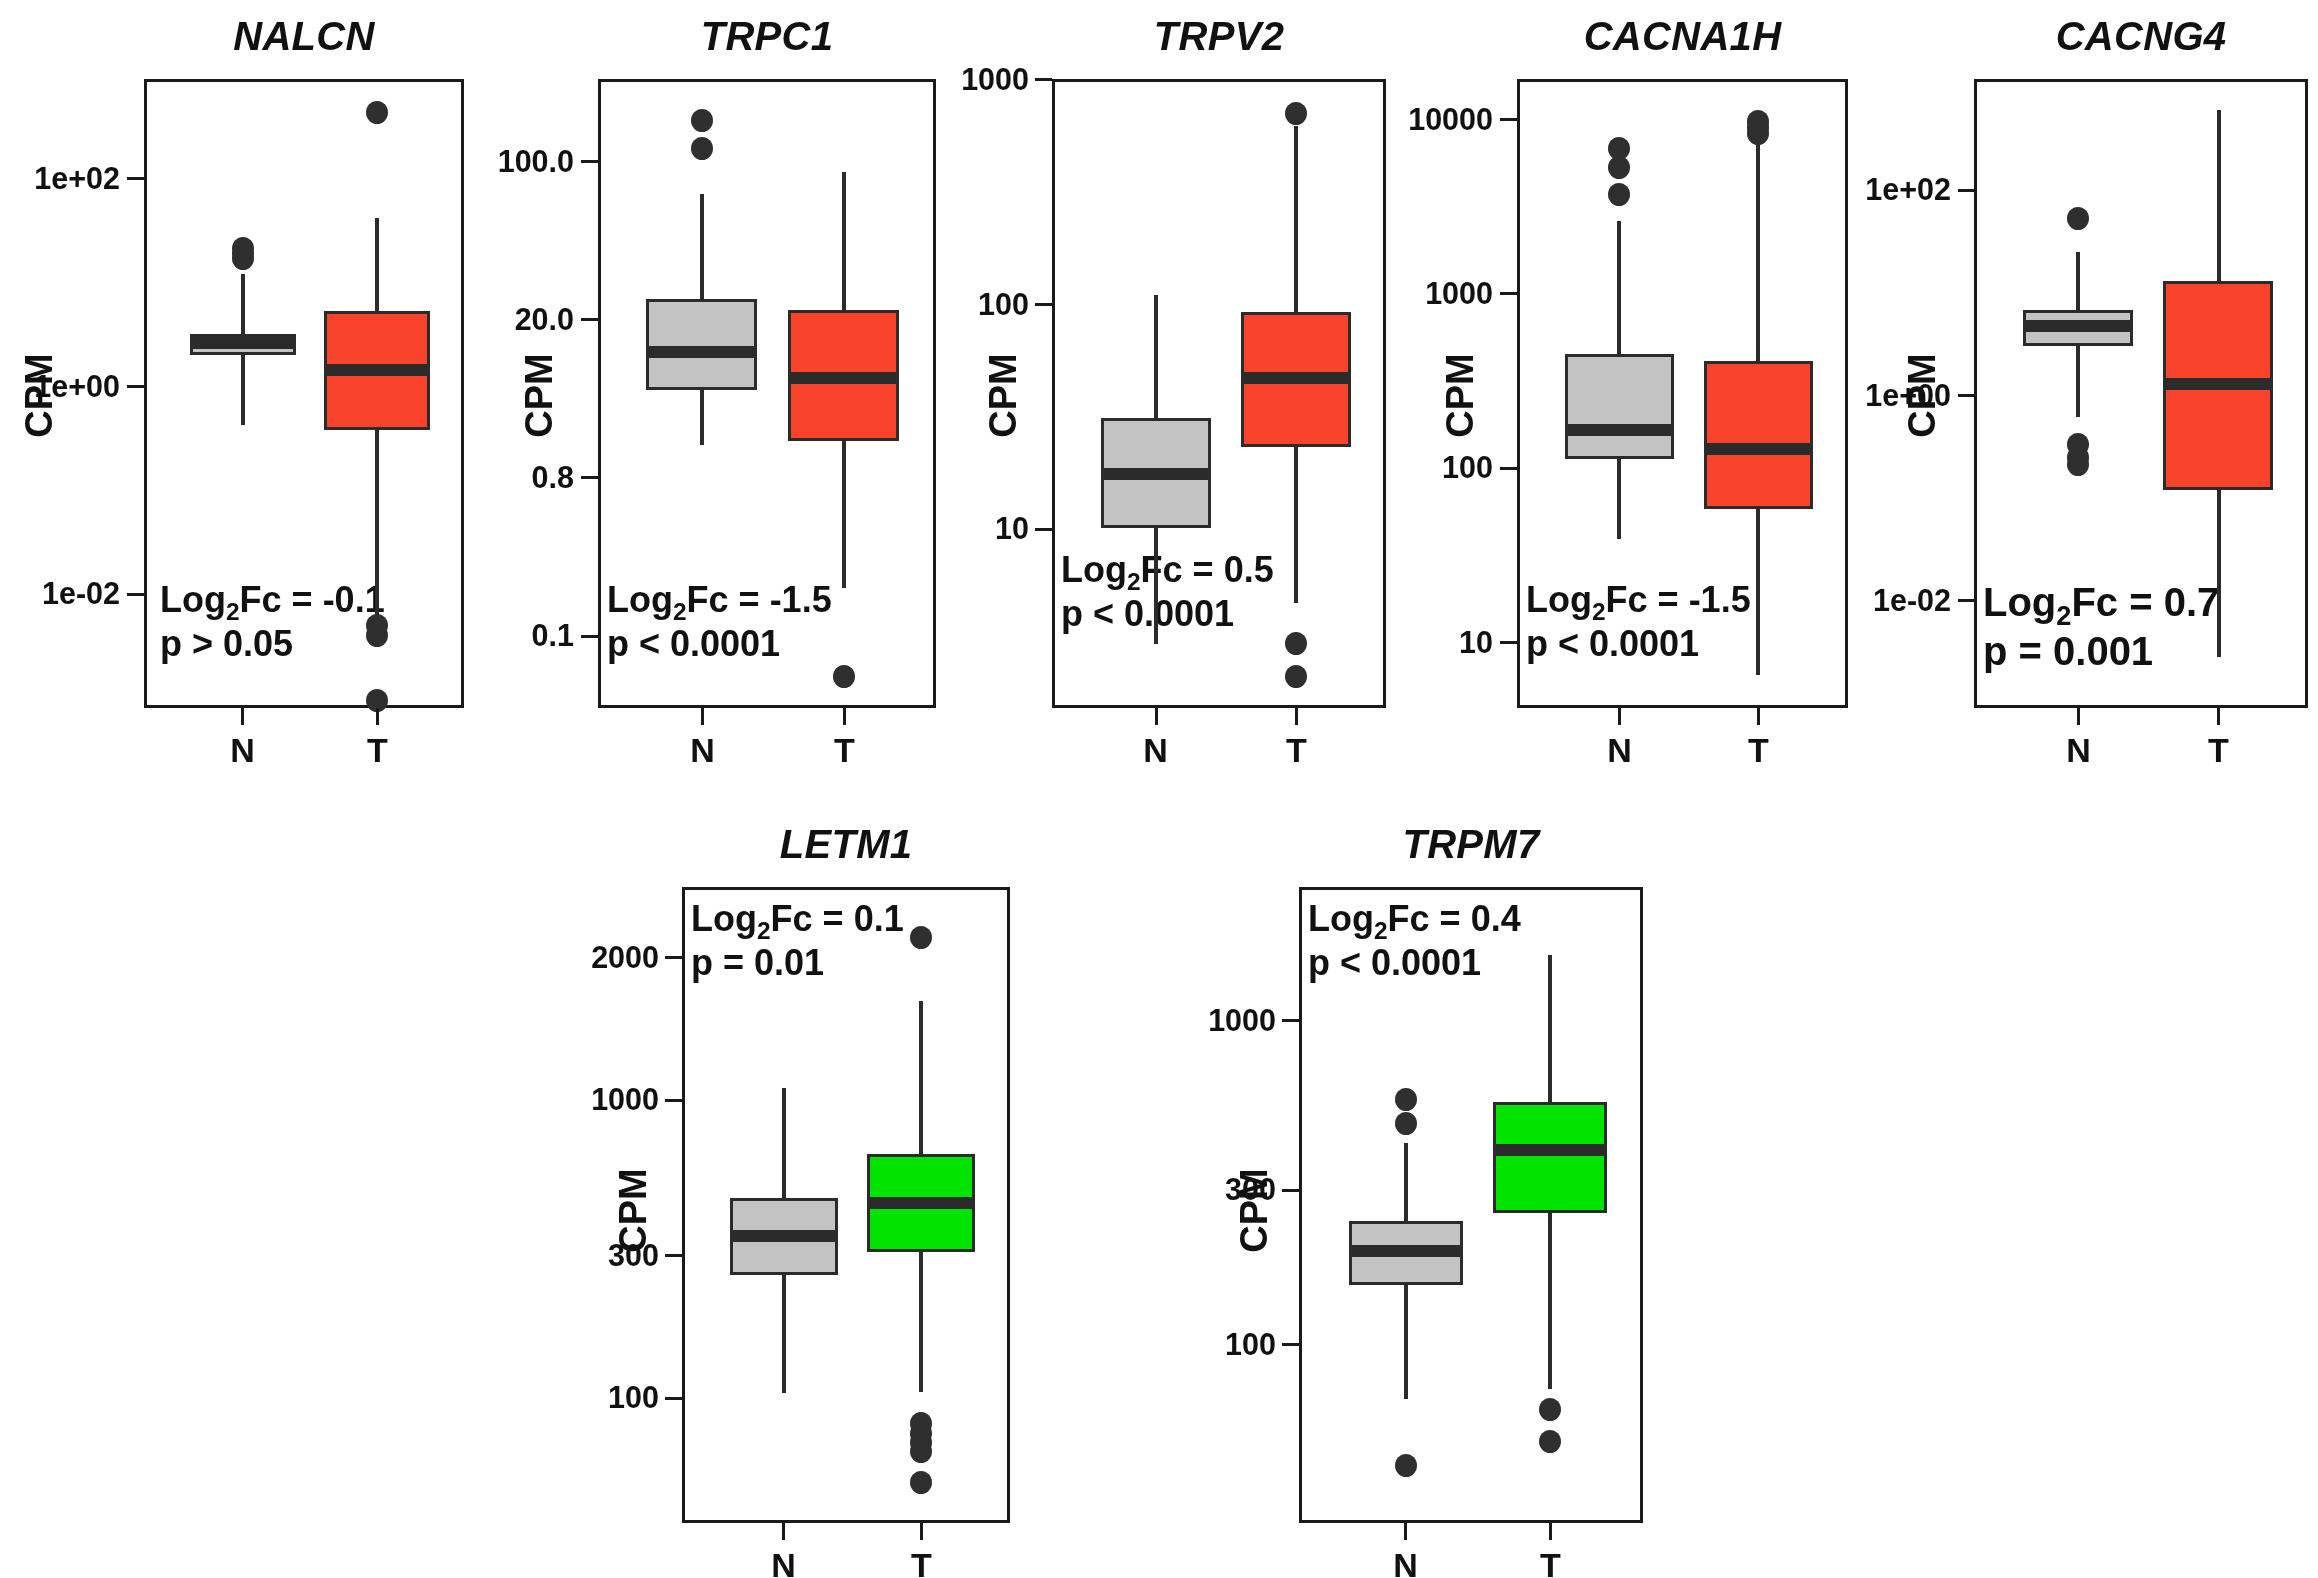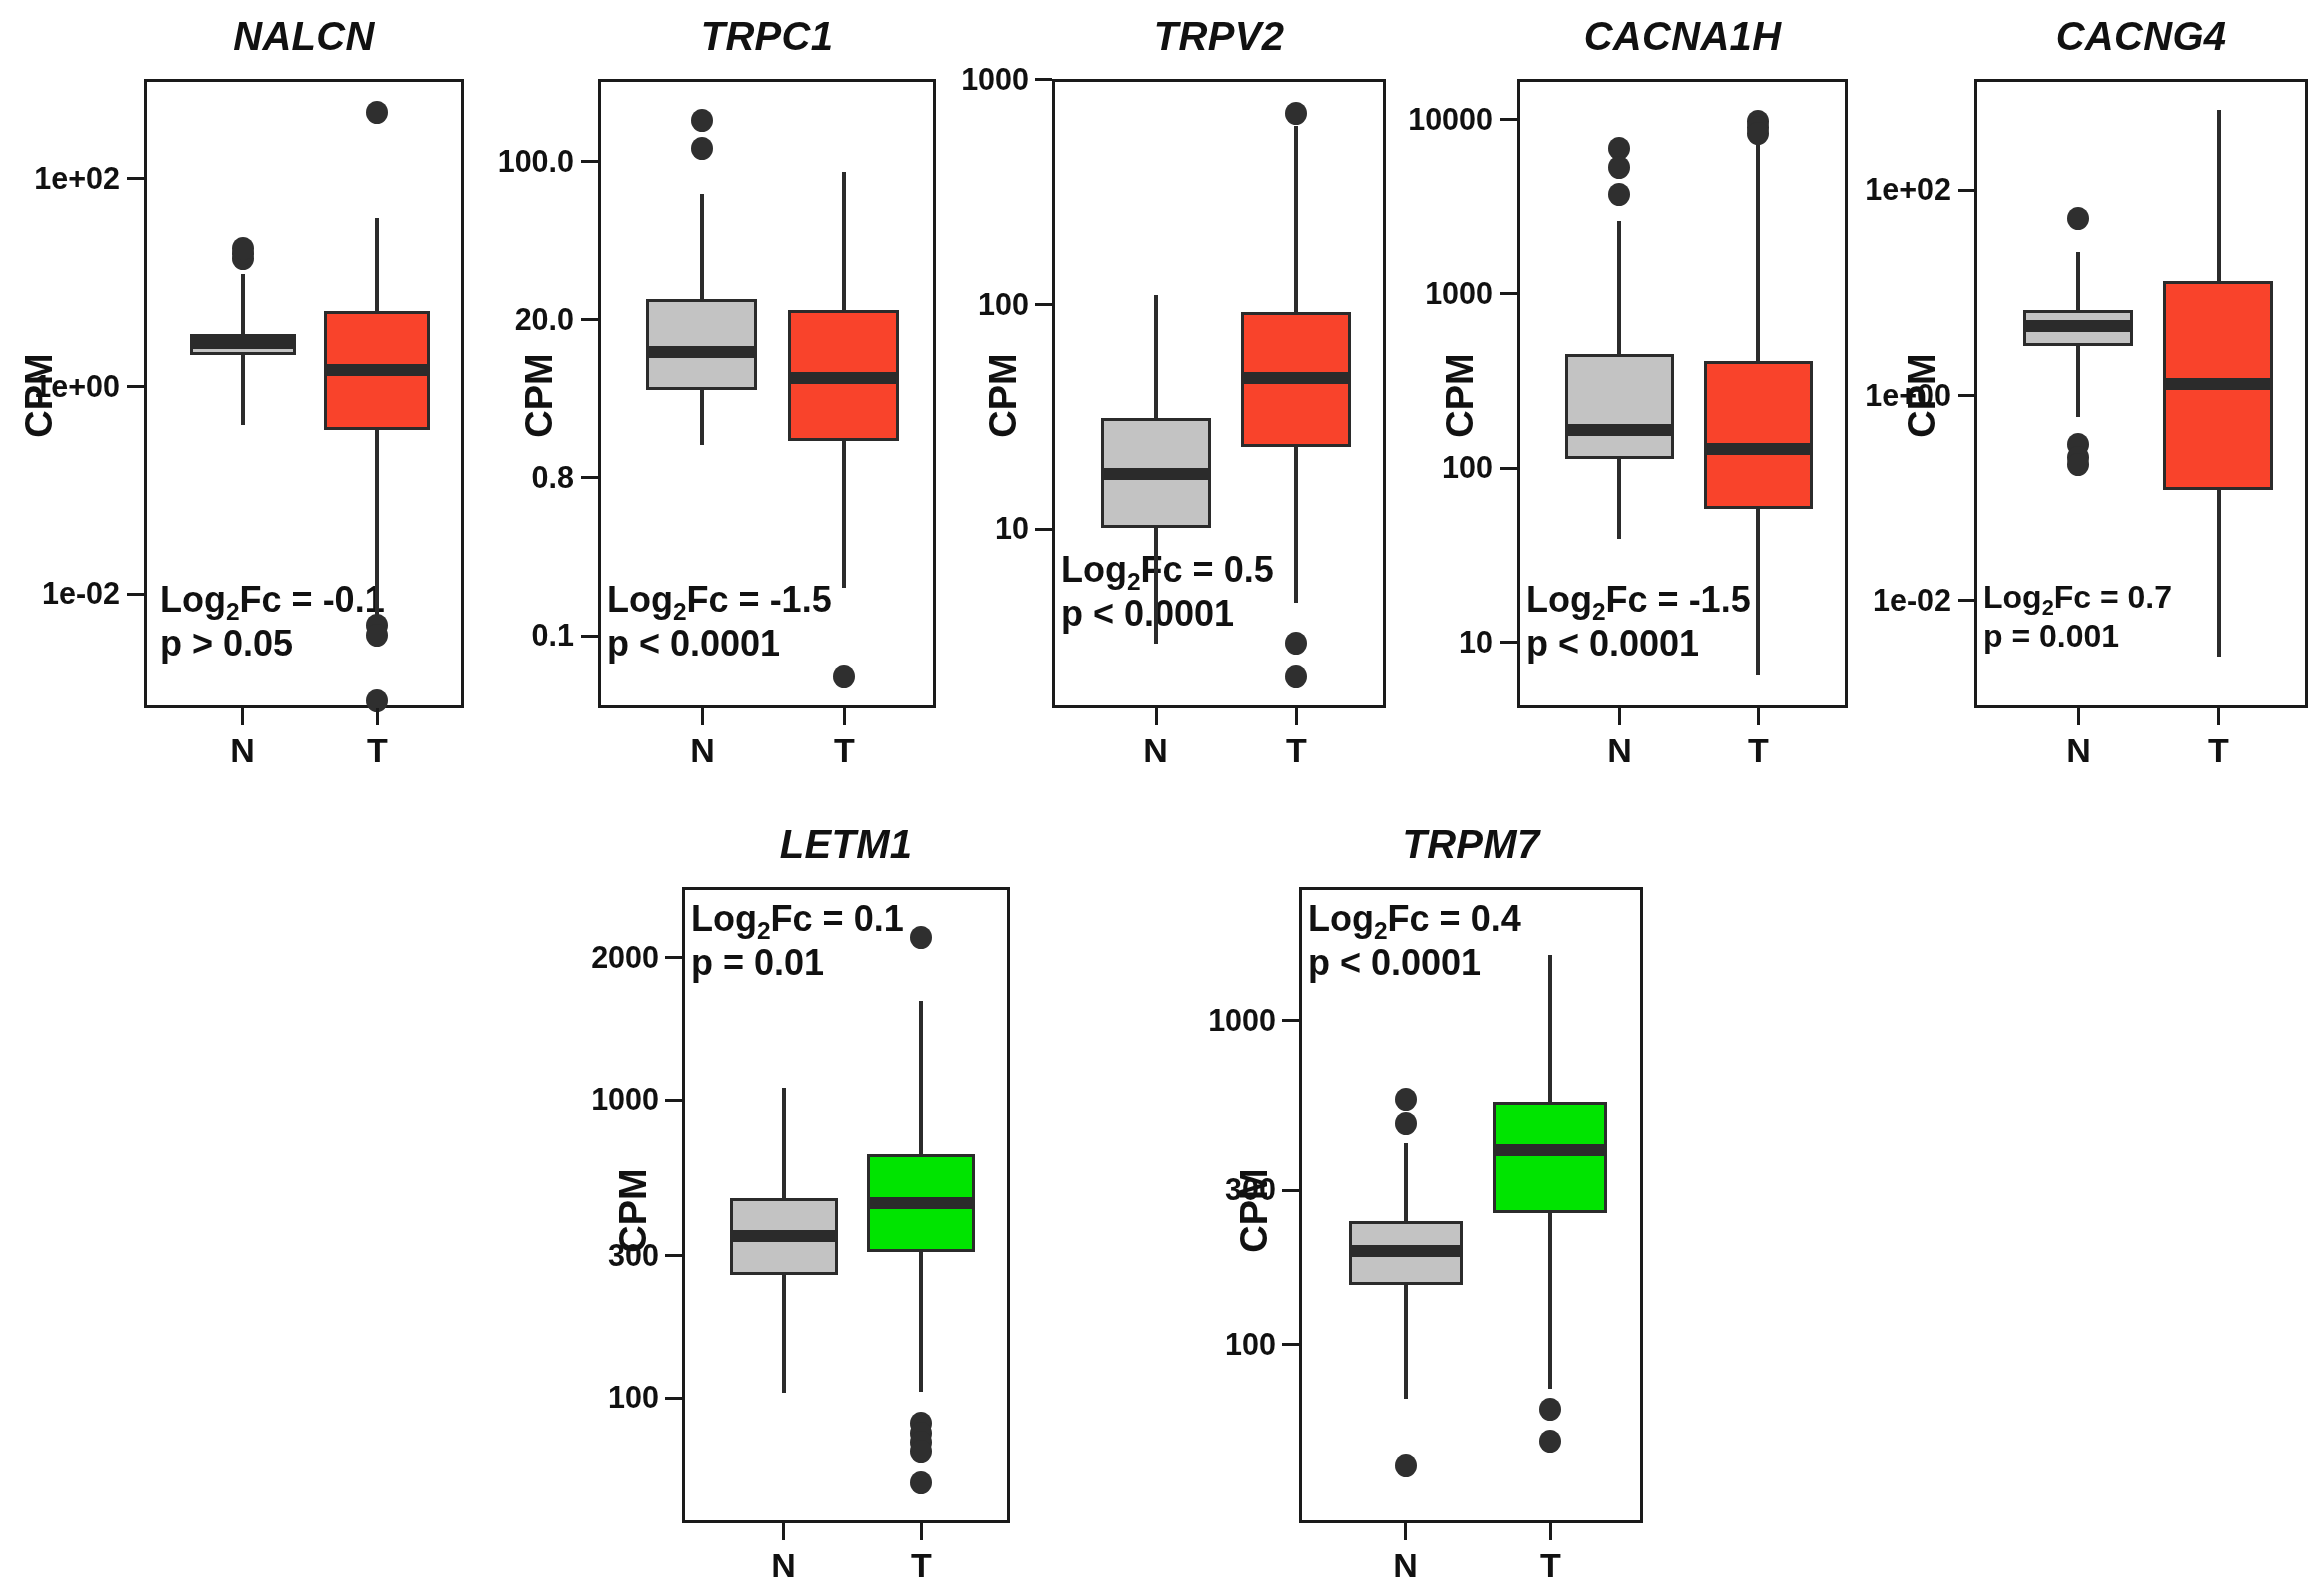--- a/index.html
+++ b/index.html
@@ -162,21 +162,21 @@
     <div class="panel">
       <div class="ptitle" style="left: 1974px; top: 14.3px; width: 334px; font-size: 40px;">CACNG4</div>
       <div class="frame" style="left: 1974px; top: 79px; width: 334px; height: 629px;"></div>
       <div class="ylab" style="left: 1857px; top: 374px; width: 130px; font-size: 38px;">CPM</div>
       <div class="tick" style="left: 1958px; top: 189px; width: 17px;"></div>
       <div class="ticklbl" style="left: 1766px; top: 172px; width: 185px; font-size: 30.5px;">1e+02</div>
       <div class="tick" style="left: 1958px; top: 394px; width: 17px;"></div>
       <div class="ticklbl" style="left: 1766px; top: 378px; width: 185px; font-size: 30.5px;">1e+00</div>
       <div class="tick" style="left: 1958px; top: 599px; width: 17px;"></div>
       <div class="ticklbl" style="left: 1766px; top: 583px; width: 185px; font-size: 30.5px;">1e-02</div>
-      <div class="annot" style="left: 1983px; top: 578px; font-size: 32px;">
+      <div class="annot" style="left: 1983px; top: 578px; font-size: 40px;">
         <div>Log<sub>2</sub>Fc = 0.7</div>
         <div>p = 0.001</div>
       </div>
       <div class="wh" style="left: 2076px; top: 252px; height: 165px;"></div>
       <div class="bx grey" style="left: 2023px; top: 310px; width: 110px; height: 36px;"></div>
       <div class="med" style="left: 2023px; top: 320px; width: 110px; height: 11.7px;"></div>
       <div class="out" style="left: 2067px; top: 207px; width: 22px; height: 23px;"></div>
       <div class="out" style="left: 2067px; top: 433px; width: 22px; height: 23px;"></div>
       <div class="out" style="left: 2067px; top: 446px; width: 22px; height: 23px;"></div>
       <div class="out" style="left: 2067px; top: 453px; width: 22px; height: 23px;"></div>

